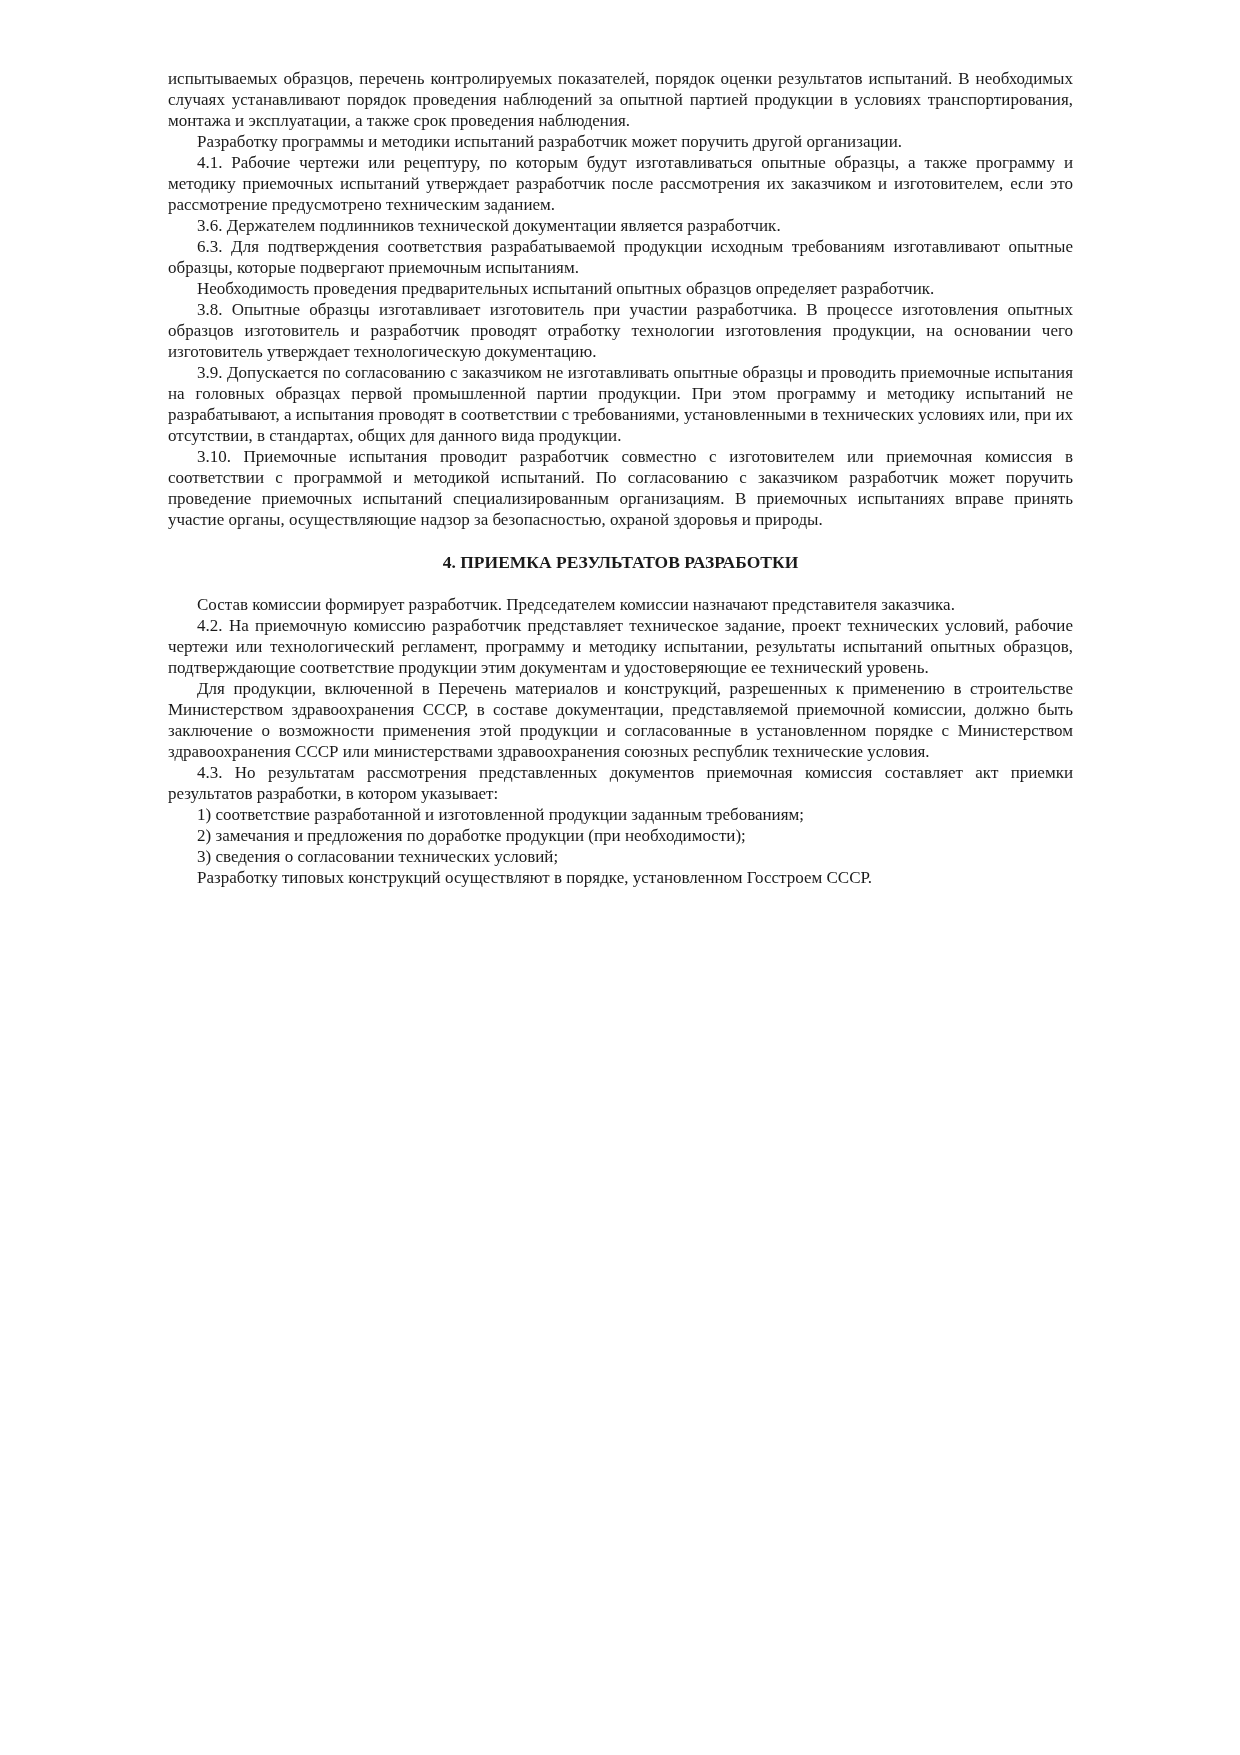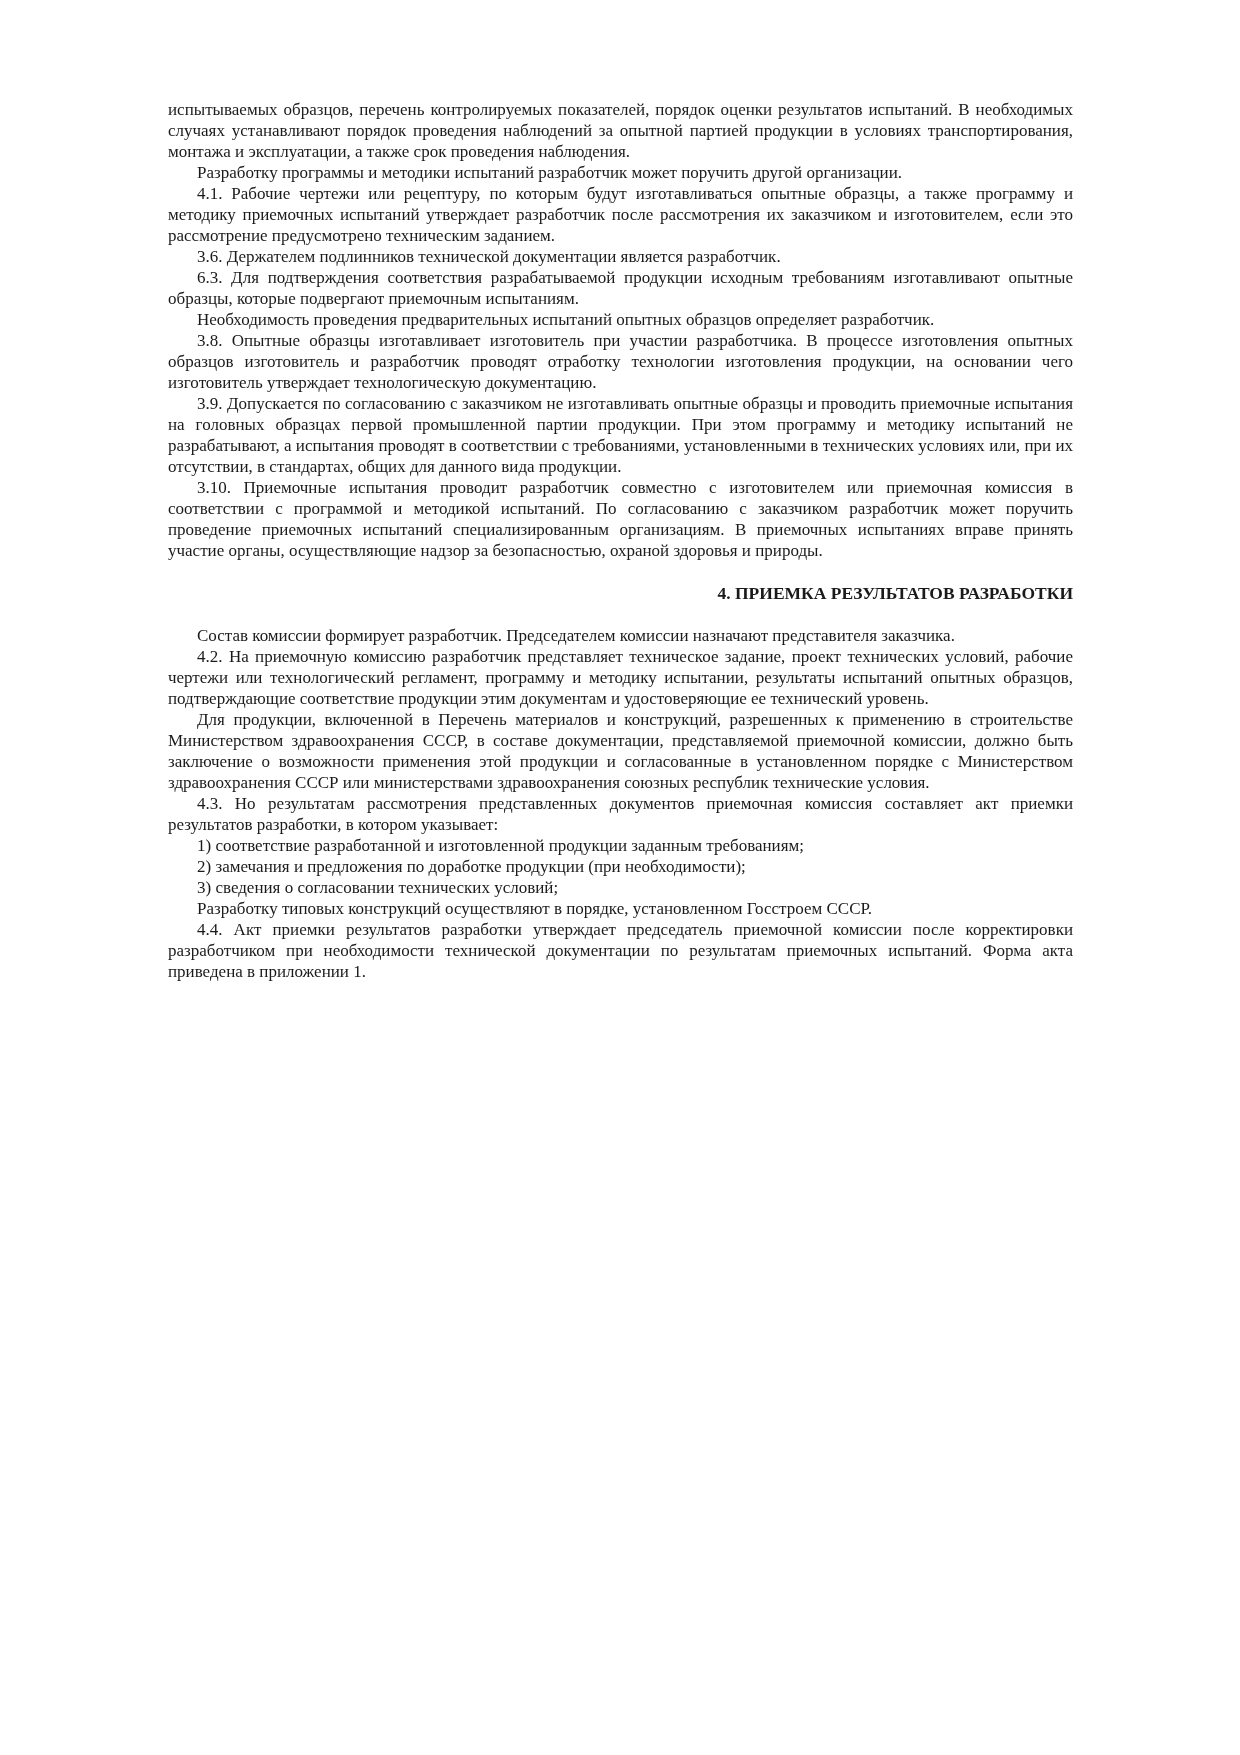--- a/index.html
+++ b/index.html
@@ -6,40 +6,40 @@
     margin: 0;
     padding: 0;
     background: #ffffff;
   }
   .page {
     position: relative;
     width: 1240px;
     height: 1755px;
     box-sizing: border-box;
     background: #ffffff;
-    padding: 99px 167px 0 168px;
+    padding: 68px 167px 0 168px;
     overflow: hidden;
     color: #1a1a1a;
     font-family: "Liberation Serif", serif;
   }
   .doc-content p {
     margin: 0;
     font-size: 17px;
     line-height: 21px;
     text-align: justify;
     text-indent: 29px;
   }
   .doc-content p.noindent {
     text-indent: 0;
   }
   .doc-content h2 {
     margin: 22px 0 21px 0;
     font-size: 17.5px;
     font-weight: 700;
-    text-align: right;
+    text-align: center;
     text-indent: 0;
     line-height: 21px;
   }
 </style>
 </head>
 <body>
 
 <div class="page">
   <div class="doc-content" id="doc-content">
       <p class="noindent">испытываемых образцов, перечень контролируемых показателей, порядок оценки результатов испытаний. В необходимых случаях устанавливают порядок проведения наблюдений за опытной партией продукции в условиях транспортирования, монтажа и эксплуатации, а также срок проведения наблюдения.</p>
@@ -53,15 +53,14 @@
       <p>3.10. Приемочные испытания проводит разработчик совместно с изготовителем или приемочная комиссия в соответствии с программой и методикой испытаний. По согласованию с заказчиком разработчик может поручить проведение приемочных испытаний специализированным организациям. В приемочных испытаниях вправе принять участие органы, осуществляющие надзор за безопасностью, охраной здоровья и природы.</p>
       <h2>4. ПРИЕМКА РЕЗУЛЬТАТОВ РАЗРАБОТКИ</h2>
       <p>Состав комиссии формирует разработчик. Председателем комиссии назначают представителя заказчика.</p>
       <p>4.2. На приемочную комиссию разработчик представляет техническое задание, проект технических условий, рабочие чертежи или технологический регламент, программу и методику испытании, результаты испытаний опытных образцов, подтверждающие соответствие продукции этим документам и удостоверяющие ее технический уровень.</p>
       <p>Для продукции, включенной в Перечень материалов и конструкций, разрешенных к применению в строительстве Министерством здравоохранения СССР, в составе документации, представляемой приемочной комиссии, должно быть заключение о возможности применения этой продукции и согласованные в установленном порядке с Министерством здравоохранения СССР или министерствами здравоохранения союзных республик технические условия.</p>
       <p>4.3. Но результатам рассмотрения представленных документов приемочная комиссия составляет акт приемки результатов разработки, в котором указывает:</p>
       <p>1) соответствие разработанной и изготовленной продукции заданным требованиям;</p>
       <p>2) замечания и предложения по доработке продукции (при необходимости);</p>
       <p>3) сведения о согласовании технических условий;</p>
       <p>Разработку типовых конструкций осуществляют в порядке, установленном Госстроем СССР.</p>
-      <p>4.4. Акт приемки результатов разработки утверждает председатель приемочной комиссии после корректировки разработчиком при необходимости технической документации по результатам приемочных испытаний. Форма акта приведена в приложении 1.</p>
     </div>
 </div>
 
 </body></html>

